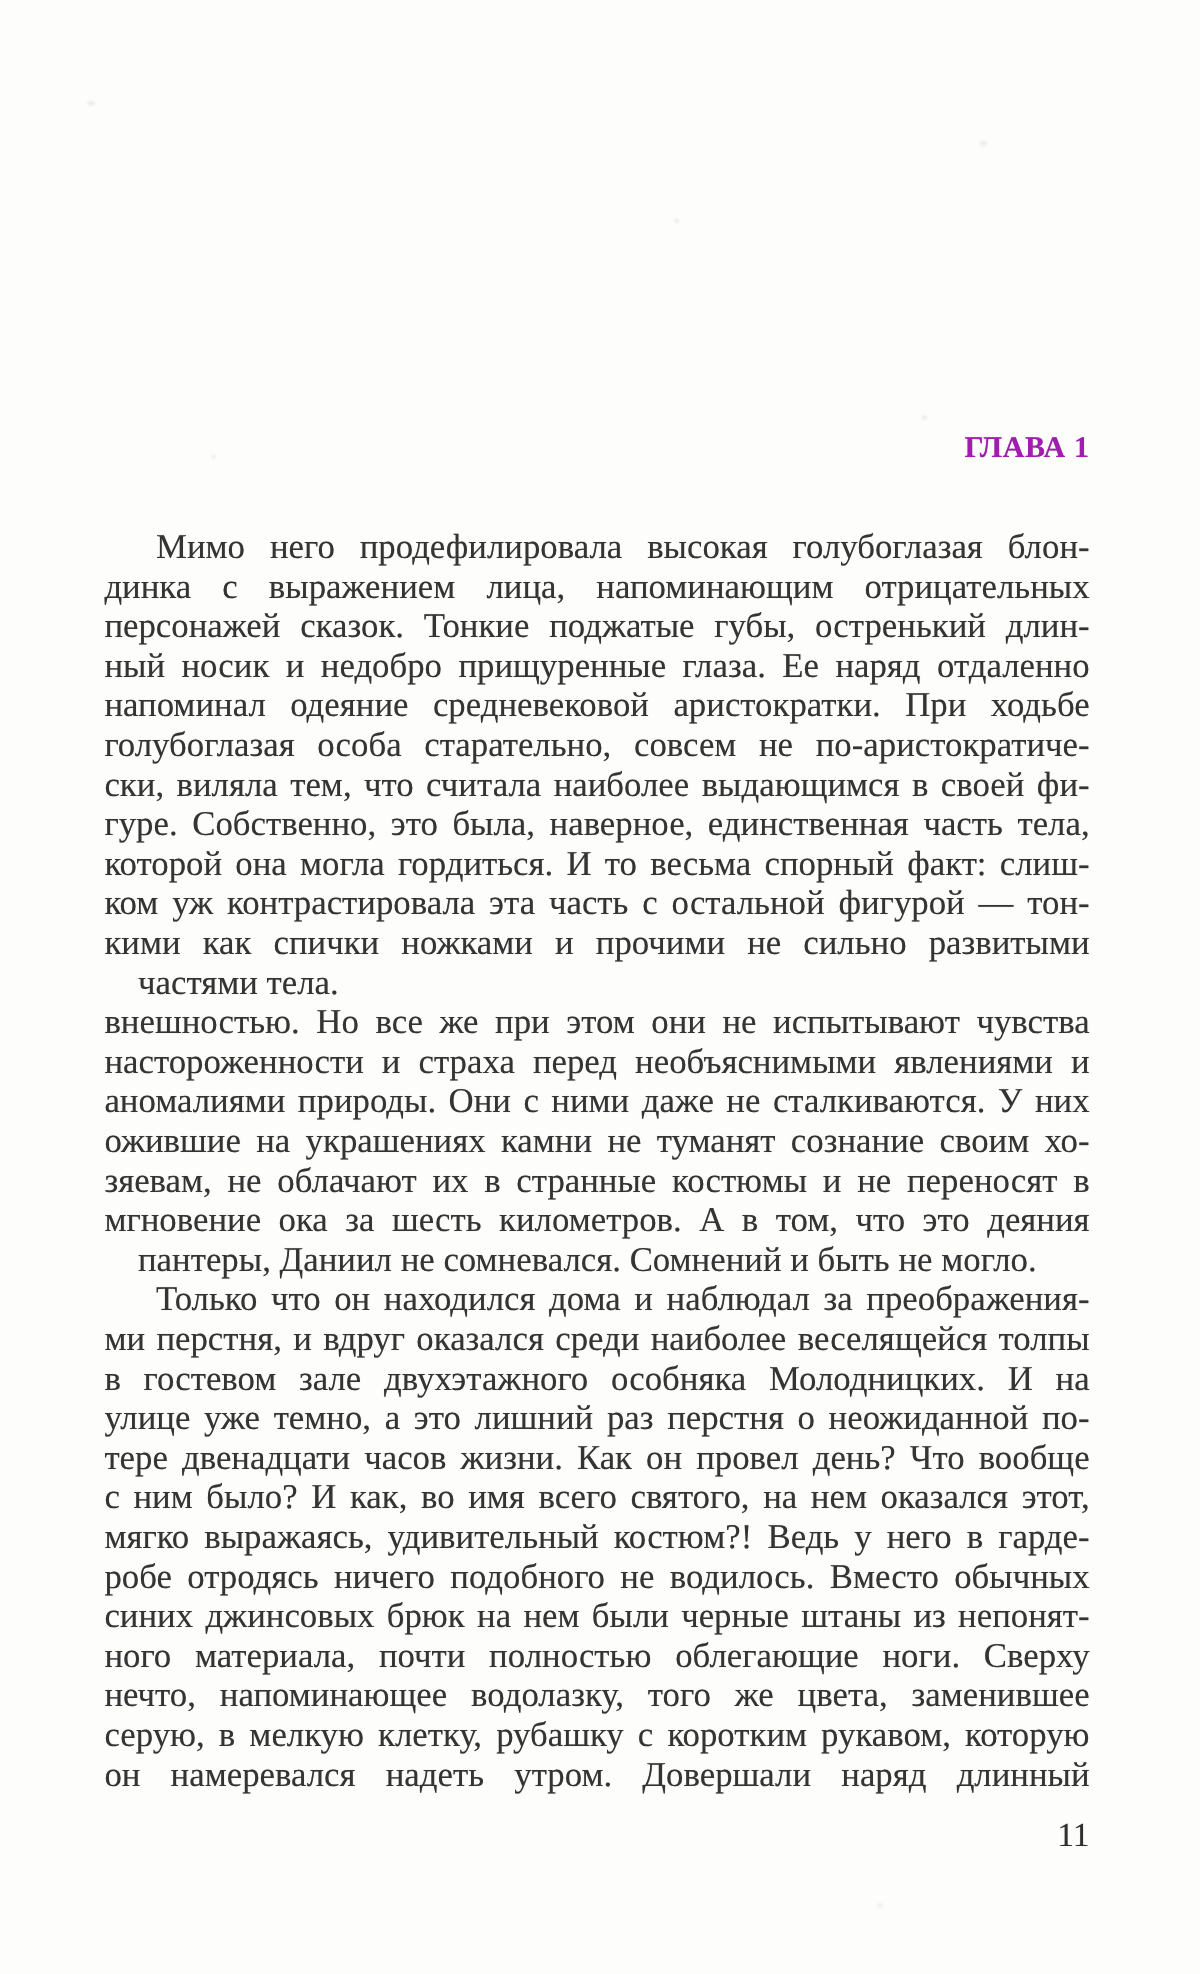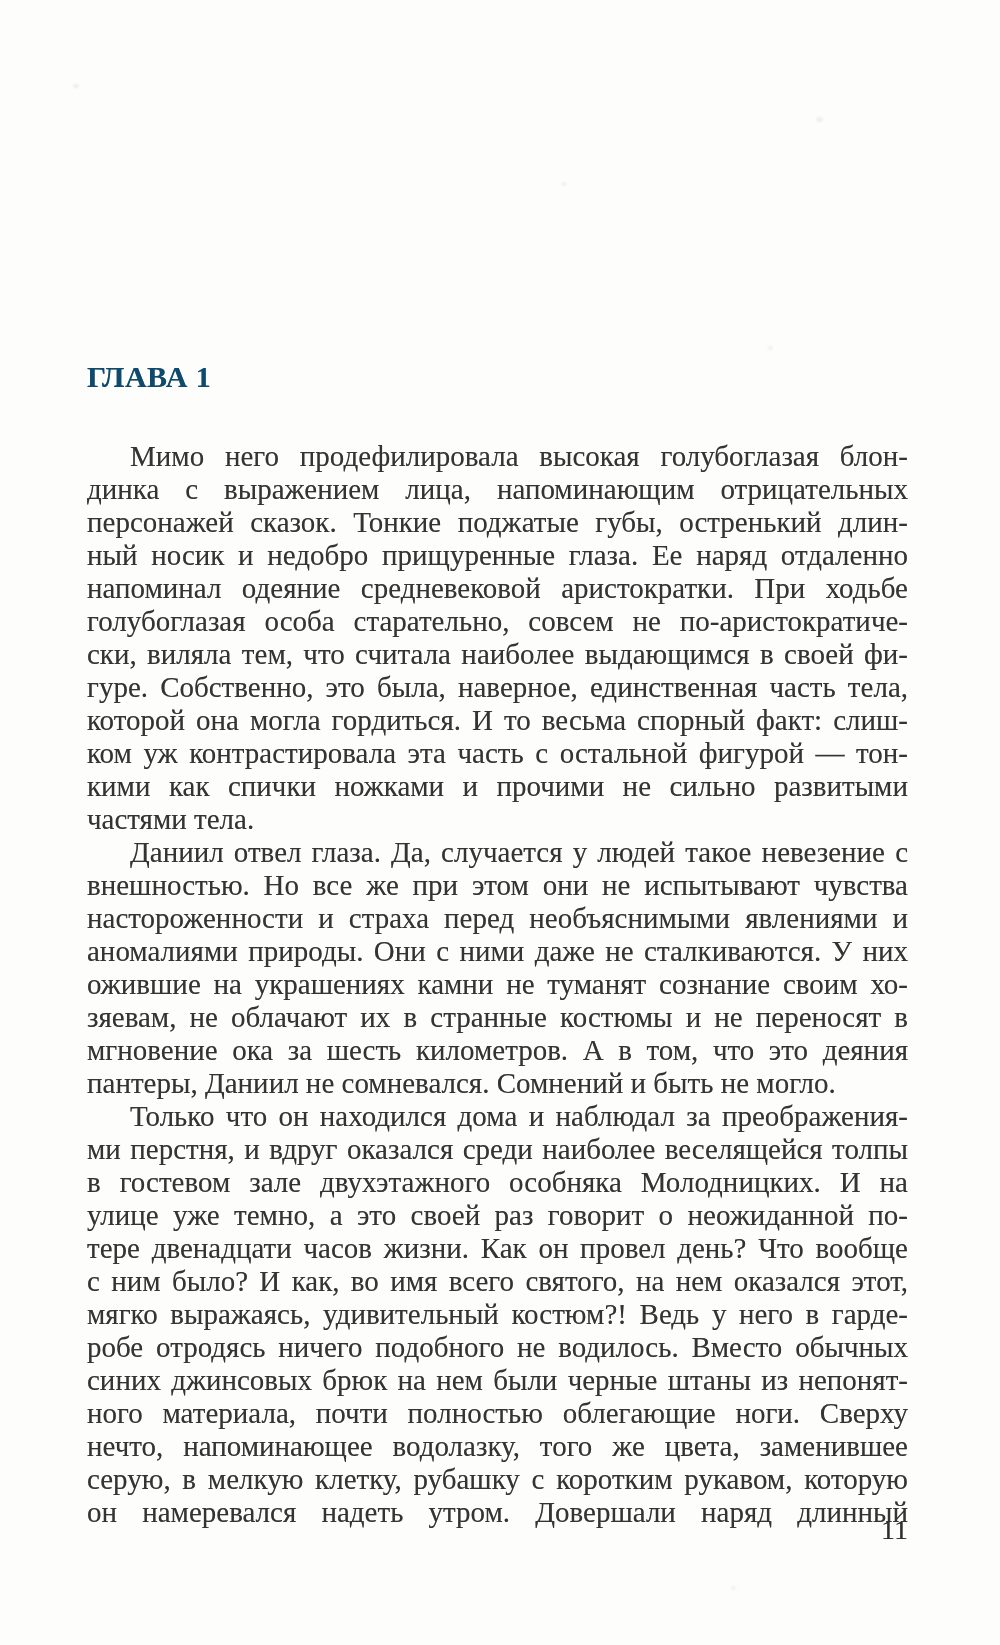--- a/index.html
+++ b/index.html
@@ -9,42 +9,42 @@
     font-family: "Liberation Serif", serif;
     color: #343434;
     position: relative;
     overflow: hidden;
   }
   .page { position: absolute; inset: 0; }
   .chapter-heading {
     position: absolute;
     top: 360px; left: 87px; width: 821px;
     margin: 0;
-    text-align: left;
-    font-size: 30px;
+    text-align: right;
+    font-size: 25px;
     font-weight: bold;
     letter-spacing: 0.5px;
-    color: #0c4a6e;
+    color: #a21caf;
     text-shadow: 0 0 0.6px rgba(40,40,40,0.5);
   }
   .text-block {
     position: absolute;
     top: 440px; left: 87px; width: 821px;
   }
   .line {
     font-size: 29px;
     line-height: 33px;
     height: 33px;
     text-align: justify;
     text-align-last: justify;
     white-space: normal;
     text-shadow: 0 0 0.6px rgba(40,40,40,0.45);
   }
   .line.indent { text-indent: 43px; }
-  .line.last { text-align-last: left; }
+  .line.last { text-align-last: left; margin-left: 28px; }
   .page-number {
     position: absolute;
     top: 1514px; left: 87px; width: 821px;
     text-align: right;
     font-size: 28px;
     color: #2f2f2f;
     text-shadow: 0 0 0.6px rgba(40,40,40,0.45);
   }
   .speck {
     position: absolute;
@@ -68,33 +68,32 @@
     <div class="line">ный носик и недобро прищуренные глаза. Ее наряд отдаленно</div>
     <div class="line">напоминал одеяние средневековой аристократки. При ходьбе</div>
     <div class="line">голубоглазая особа старательно, совсем не по-аристократиче-</div>
     <div class="line">ски, виляла тем, что считала наиболее выдающимся в своей фи-</div>
     <div class="line">гуре. Собственно, это была, наверное, единственная часть тела,</div>
     <div class="line">которой она могла гордиться. И то весьма спорный факт: слиш-</div>
     <div class="line">ком уж контрастировала эта часть с остальной фигурой — тон-</div>
     <div class="line">кими как спички ножками и прочими не сильно развитыми</div>
     <div class="line last">частями тела.</div>
 
-    <div class="line indent">Даниил отвел глаза. Да, случается у людей такое невезение с</div>
     <div class="line">внешностью. Но все же при этом они не испытывают чувства</div>
     <div class="line">настороженности и страха перед необъяснимыми явлениями и</div>
     <div class="line">аномалиями природы. Они с ними даже не сталкиваются. У них</div>
     <div class="line">ожившие на украшениях камни не туманят сознание своим хо-</div>
     <div class="line">зяевам, не облачают их в странные костюмы и не переносят в</div>
     <div class="line">мгновение ока за шесть километров. А в том, что это деяния</div>
     <div class="line last">пантеры, Даниил не сомневался. Сомнений и быть не могло.</div>
 
     <div class="line indent">Только что он находился дома и наблюдал за преображения-</div>
     <div class="line">ми перстня, и вдруг оказался среди наиболее веселящейся толпы</div>
     <div class="line">в гостевом зале двухэтажного особняка Молодницких. И на</div>
-    <div class="line">улице уже темно, а это своей раз говорит о неожиданной по-</div>
+    <div class="line">улице уже темно, а это лишний раз перстня о неожиданной по-</div>
     <div class="line">тере двенадцати часов жизни. Как он провел день? Что вообще</div>
     <div class="line">с ним было? И как, во имя всего святого, на нем оказался этот,</div>
     <div class="line">мягко выражаясь, удивительный костюм?! Ведь у него в гарде-</div>
     <div class="line">робе отродясь ничего подобного не водилось. Вместо обычных</div>
     <div class="line">синих джинсовых брюк на нем были черные штаны из непонят-</div>
     <div class="line">ного материала, почти полностью облегающие ноги. Сверху</div>
     <div class="line">нечто, напоминающее водолазку, того же цвета, заменившее</div>
     <div class="line">серую, в мелкую клетку, рубашку с коротким рукавом, которую</div>
     <div class="line">он намеревался надеть утром. Довершали наряд длинный</div>
   </section>

